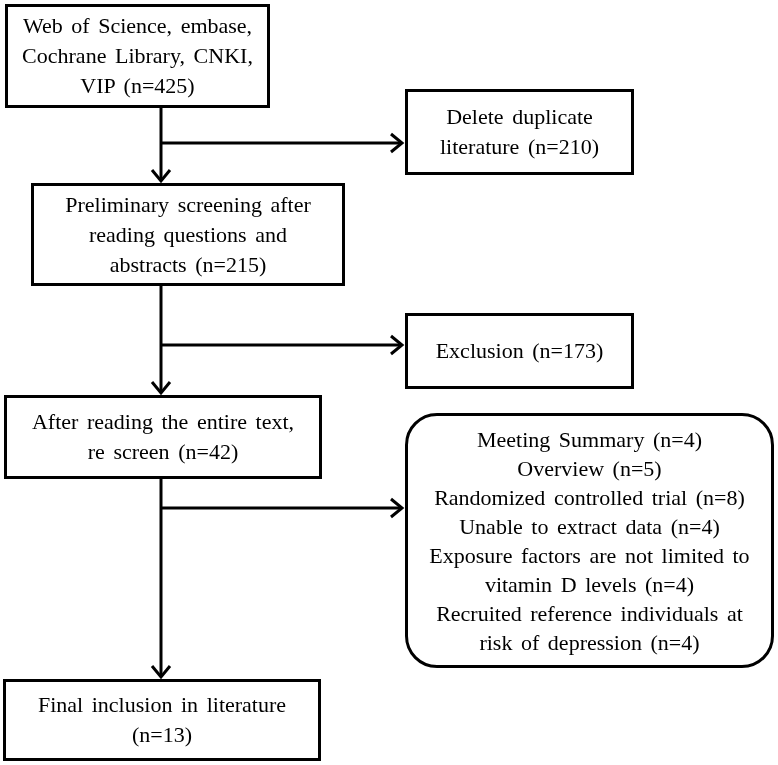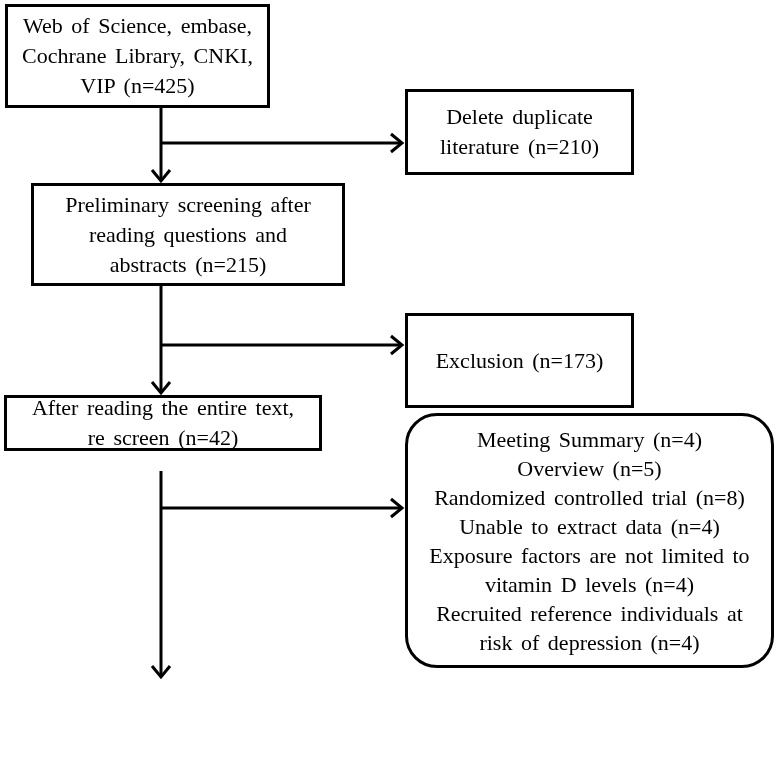--- a/index.html
+++ b/index.html
@@ -34,22 +34,22 @@
     justify-content: center;
     text-align: center;
     font-size: 22px;
     line-height: 30px;
     word-spacing: 0.14em;
     white-space: nowrap;
   }
   .box-sources    { left: 5px;   top: 4px;   width: 265px; height: 104px; }
   .box-dup        { left: 405px; top: 89px; width: 229px; height: 86px;  }
   .box-prelim     { left: 5px;   top: 183px; width: 314px; height: 103px; margin-left: 26px; }
-  .box-excl       { left: 405px; top: 313px; width: 229px; height: 95px;  }
-  .box-fulltext   { left: 4px;   top: 395px; width: 318px; height: 56px;  }
+  .box-excl       { left: 405px; top: 313px; width: 229px; height: 76px;  }
+  .box-fulltext   { left: 4px;   top: 395px; width: 318px; height: 84px;  }
   .box-reasons    { left: 405px; top: 413px; width: 369px; height: 255px; line-height: 29px; border-radius: 32px; }
   .box-final      { left: 3px;   top: 679px; width: 318px; height: 82px;  }
 </style>
 </head>
 <body>
 
 <div class="canvas">
 
   <svg class="connectors" viewBox="0 0 778 765" xmlns="http://www.w3.org/2000/svg">
     <g stroke="#000000" stroke-width="3" fill="none">
@@ -91,14 +91,17 @@
   </div>
 
   <div class="box box-fulltext">
     <div>After reading the entire text,<br>re screen (n=42)</div>
   </div>
 
   <div class="box box-reasons">
     <div>Meeting Summary (n=4)<br>Overview (n=5)<br>Randomized controlled trial (n=8)<br>Unable to extract data (n=4)<br>Exposure factors are not limited to<br>vitamin D levels (n=4)<br>Recruited reference individuals at<br>risk of depression (n=4)</div>
   </div>
 
+  <div class="box box-final">
+    <div>Final inclusion in literature<br>(n=13)</div>
+  </div>
 
 </div>
 
 </body></html>

